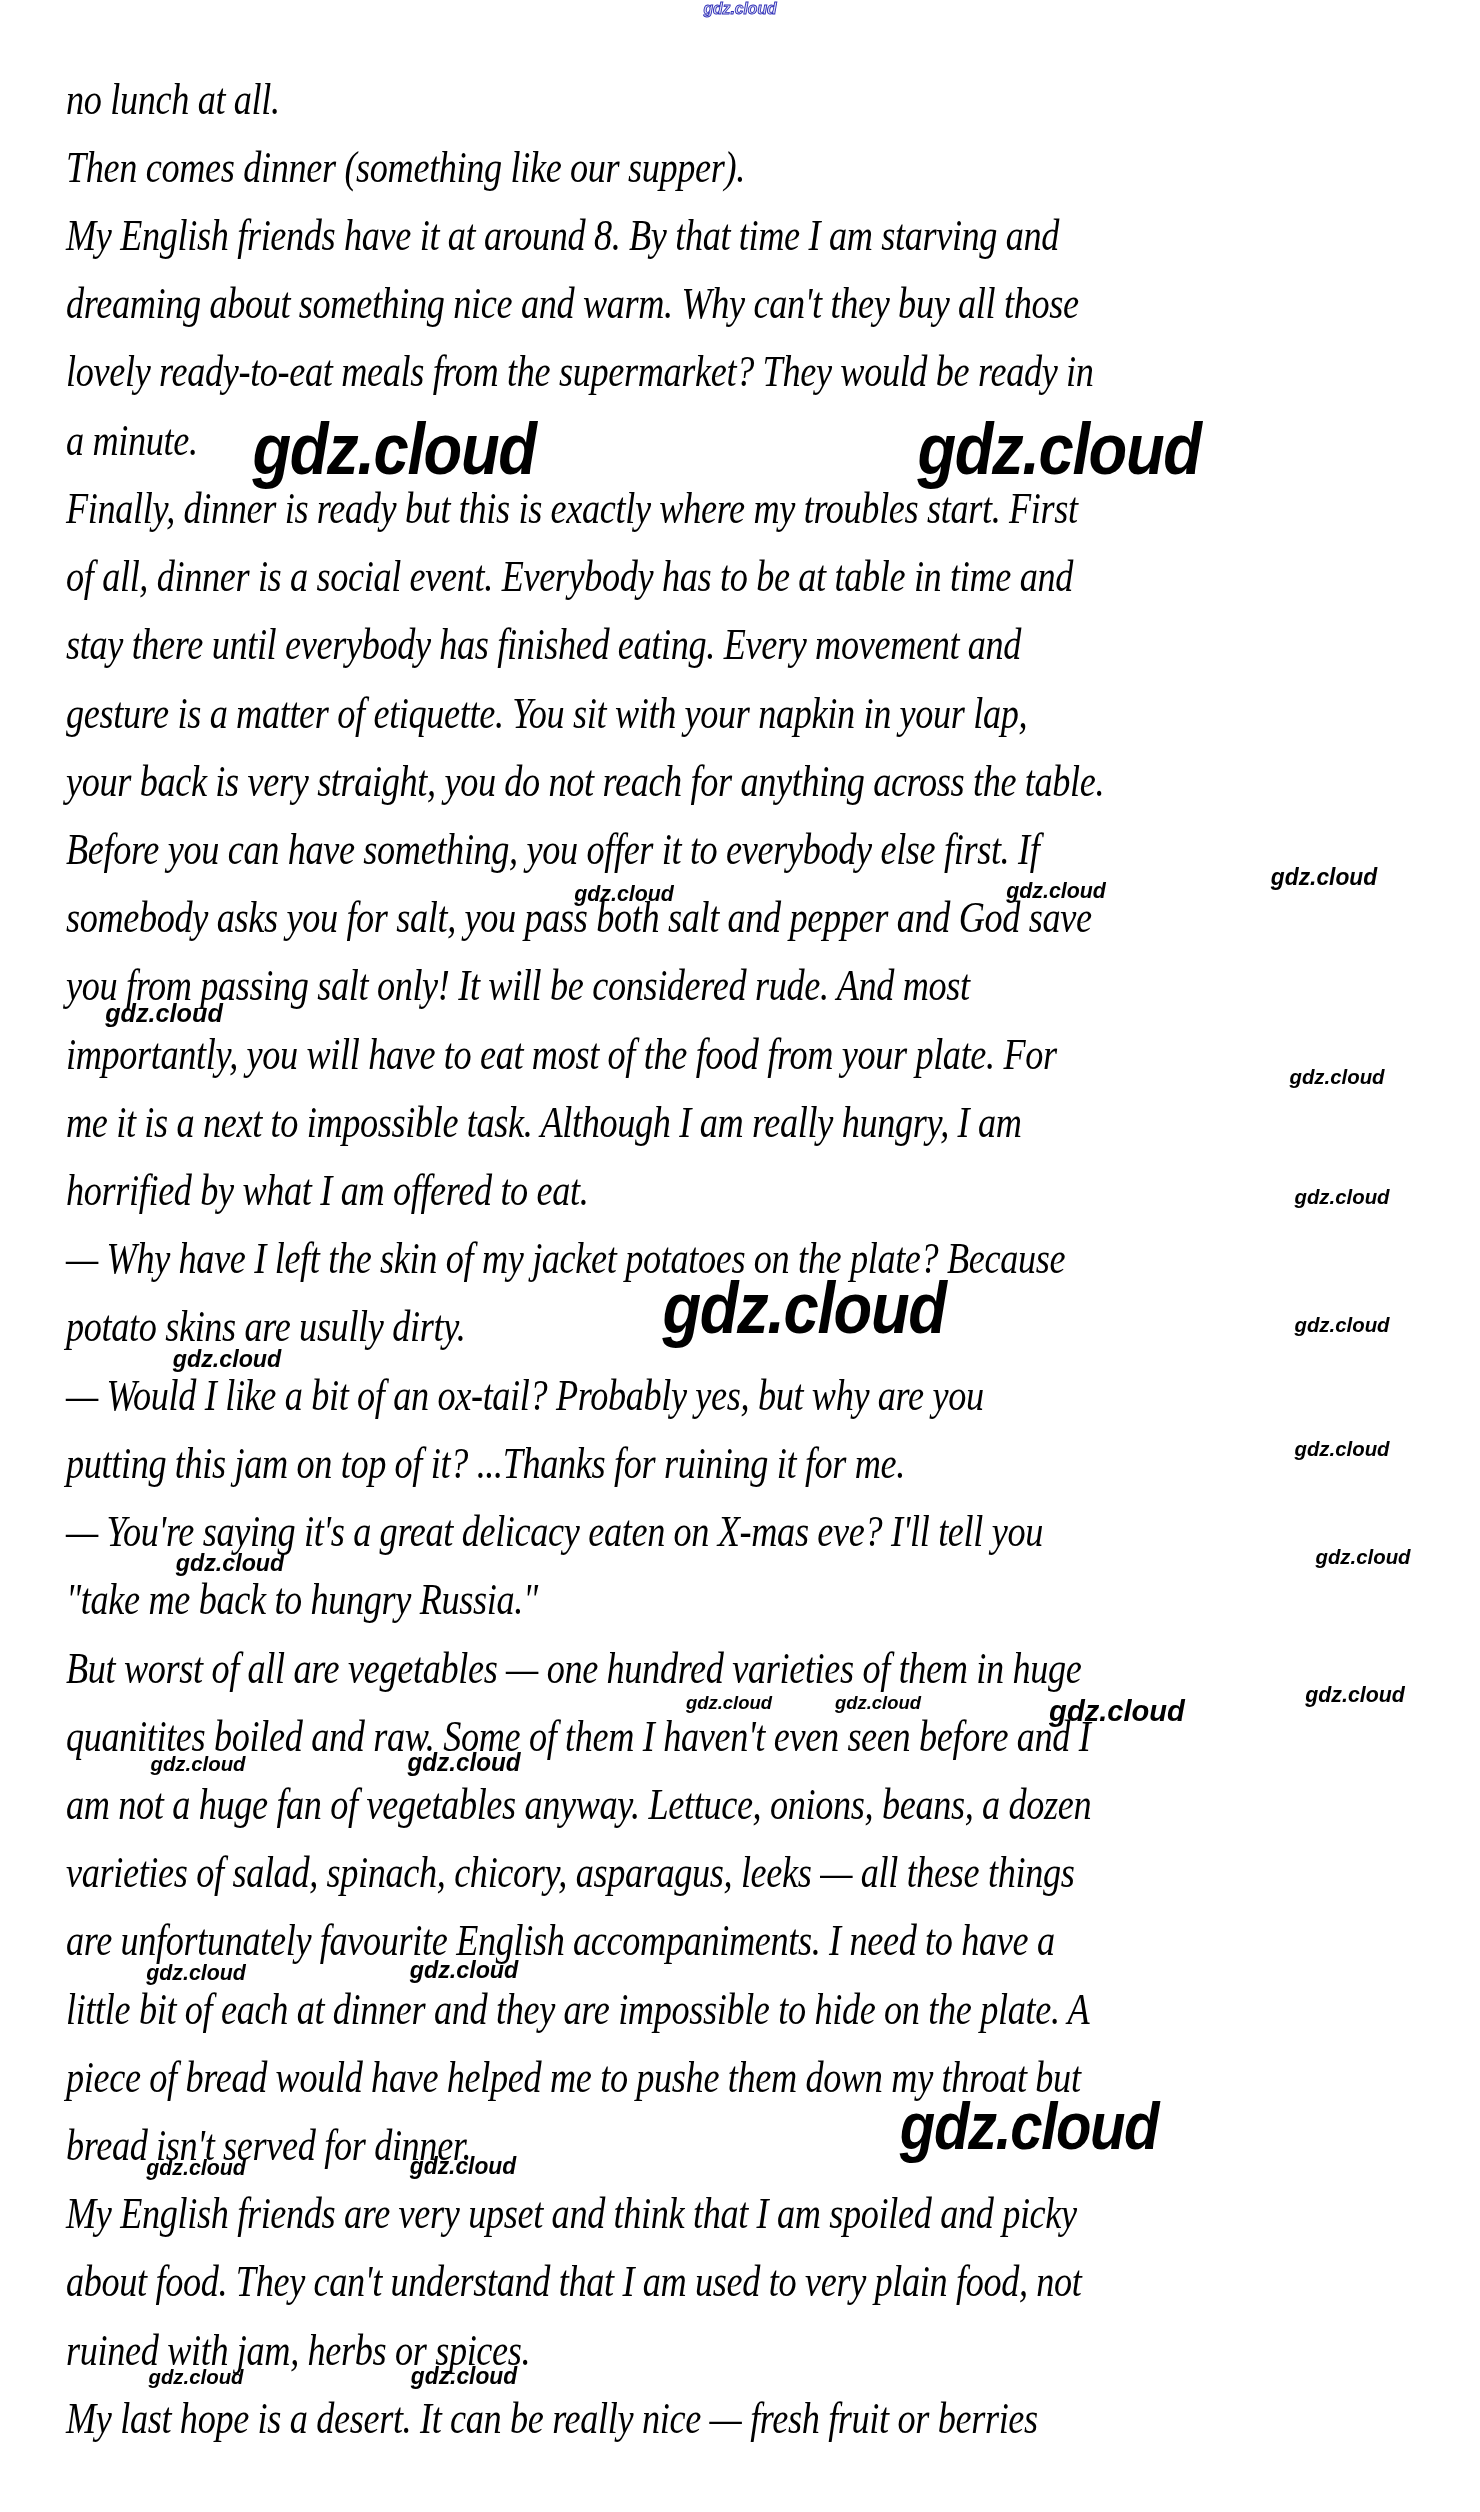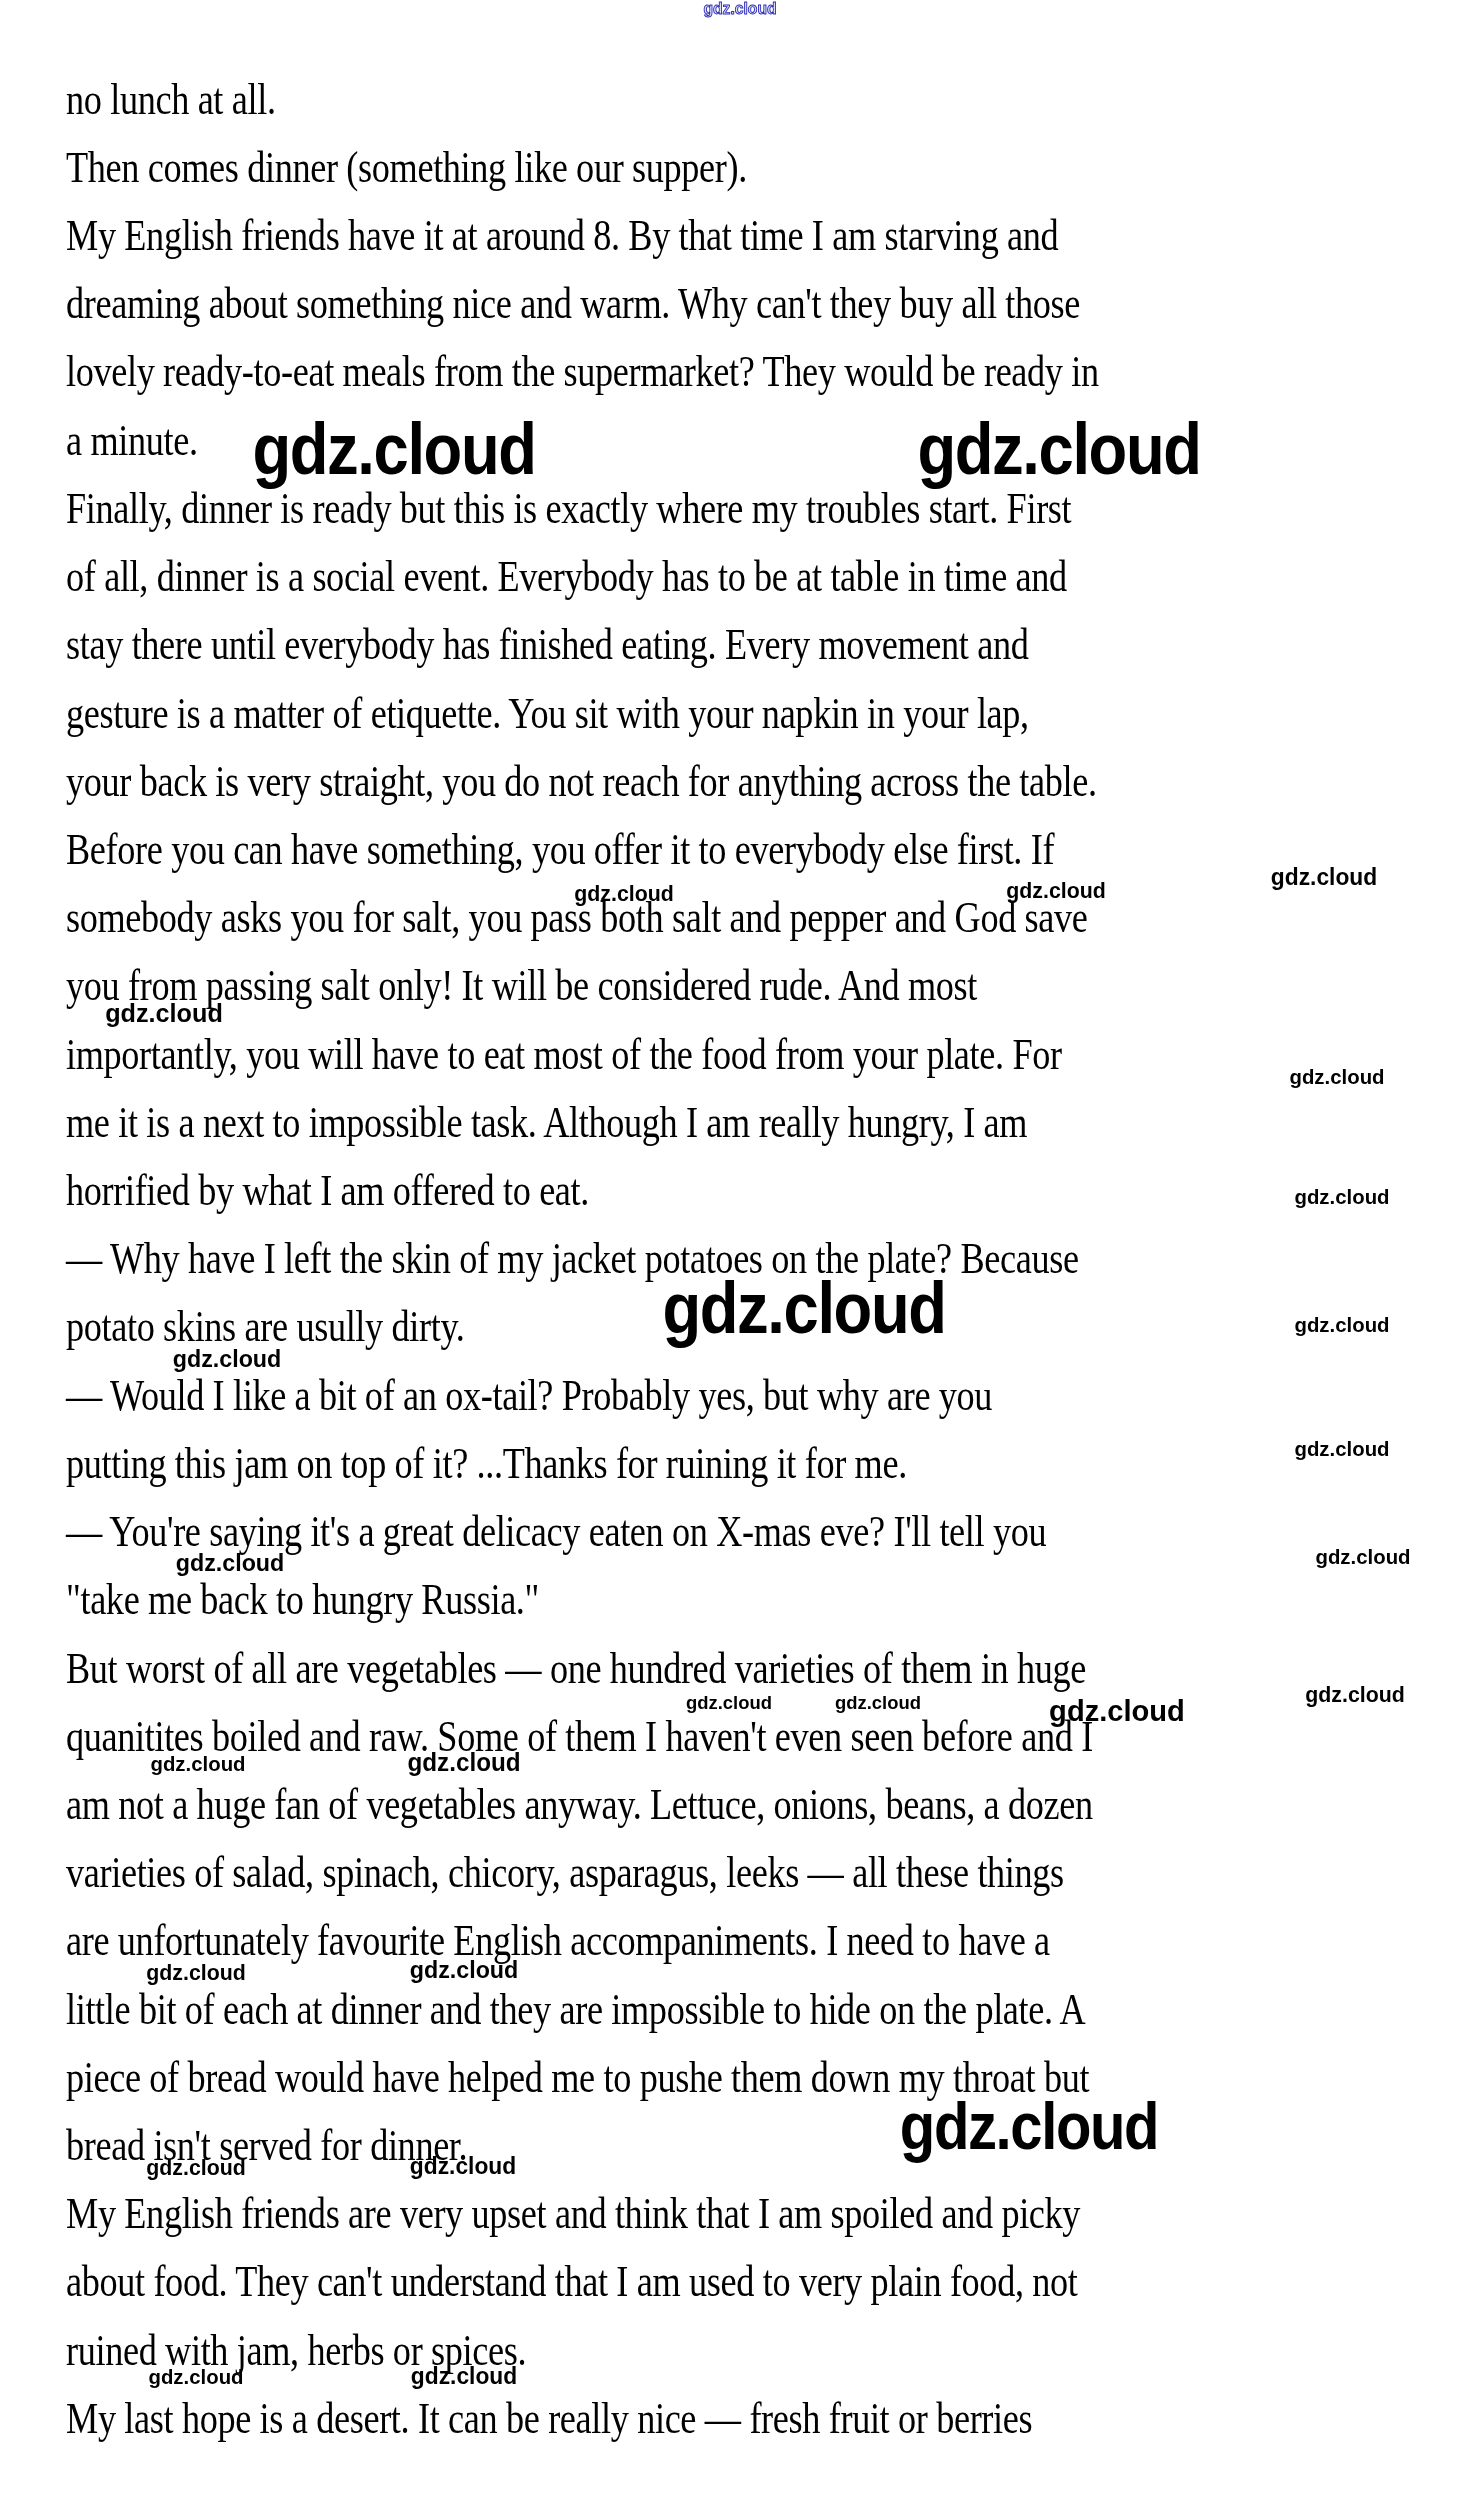--- a/index.html
+++ b/index.html
@@ -11,20 +11,21 @@
     position: relative;
     width: 1480px;
     height: 2512px;
     background: #ffffff;
     overflow: hidden;
     font-family: "Liberation Serif", serif;
   }
   .text-layer, .wm-layer {
     position: absolute;
     inset: 0;
+    font-style: italic;
   }
   .line {
     position: absolute;
     left: 66px;
     white-space: nowrap;
     font-family: "Liberation Serif", serif;
     font-size: 39px;
     line-height: 50px;
     color: var(--ink, #000);
     transform: scale(0.93, 1.12);

